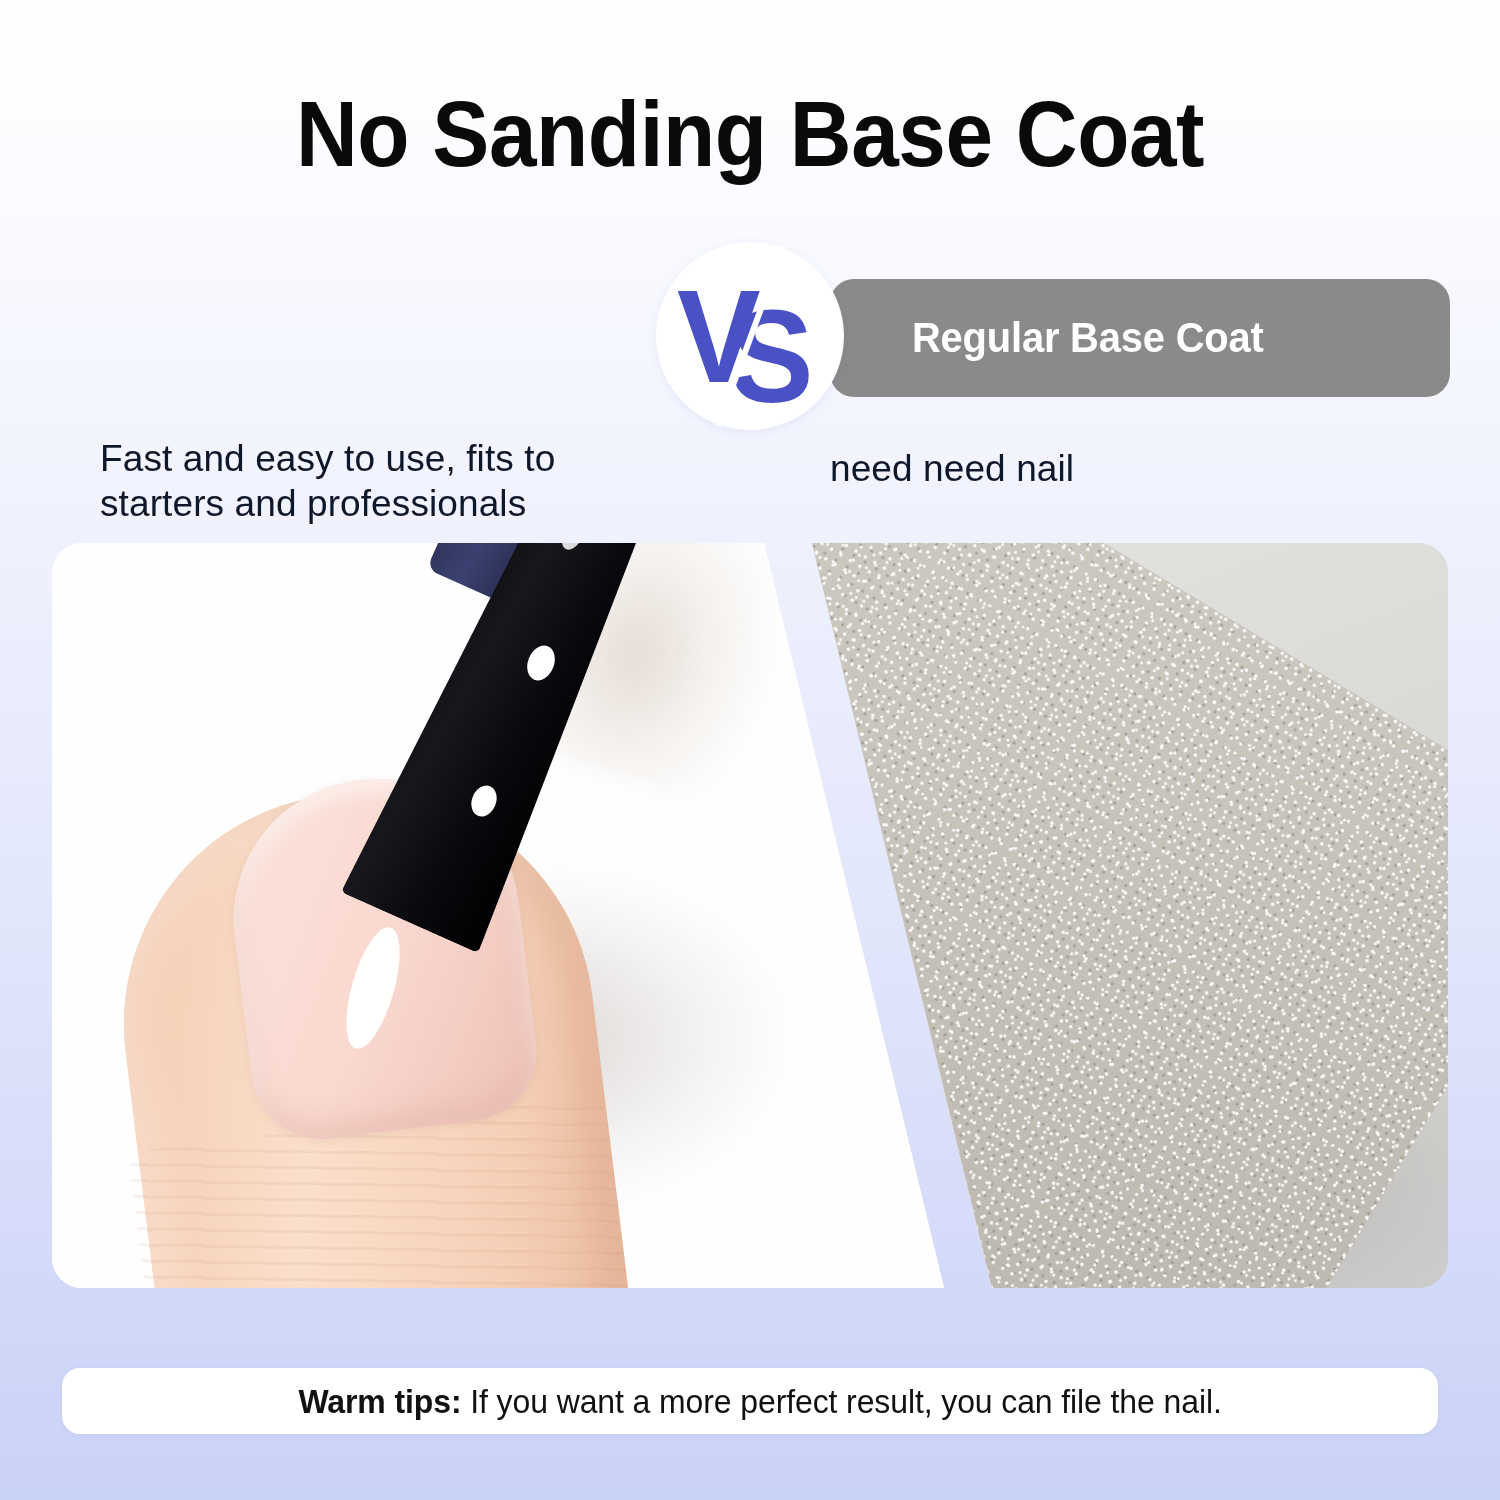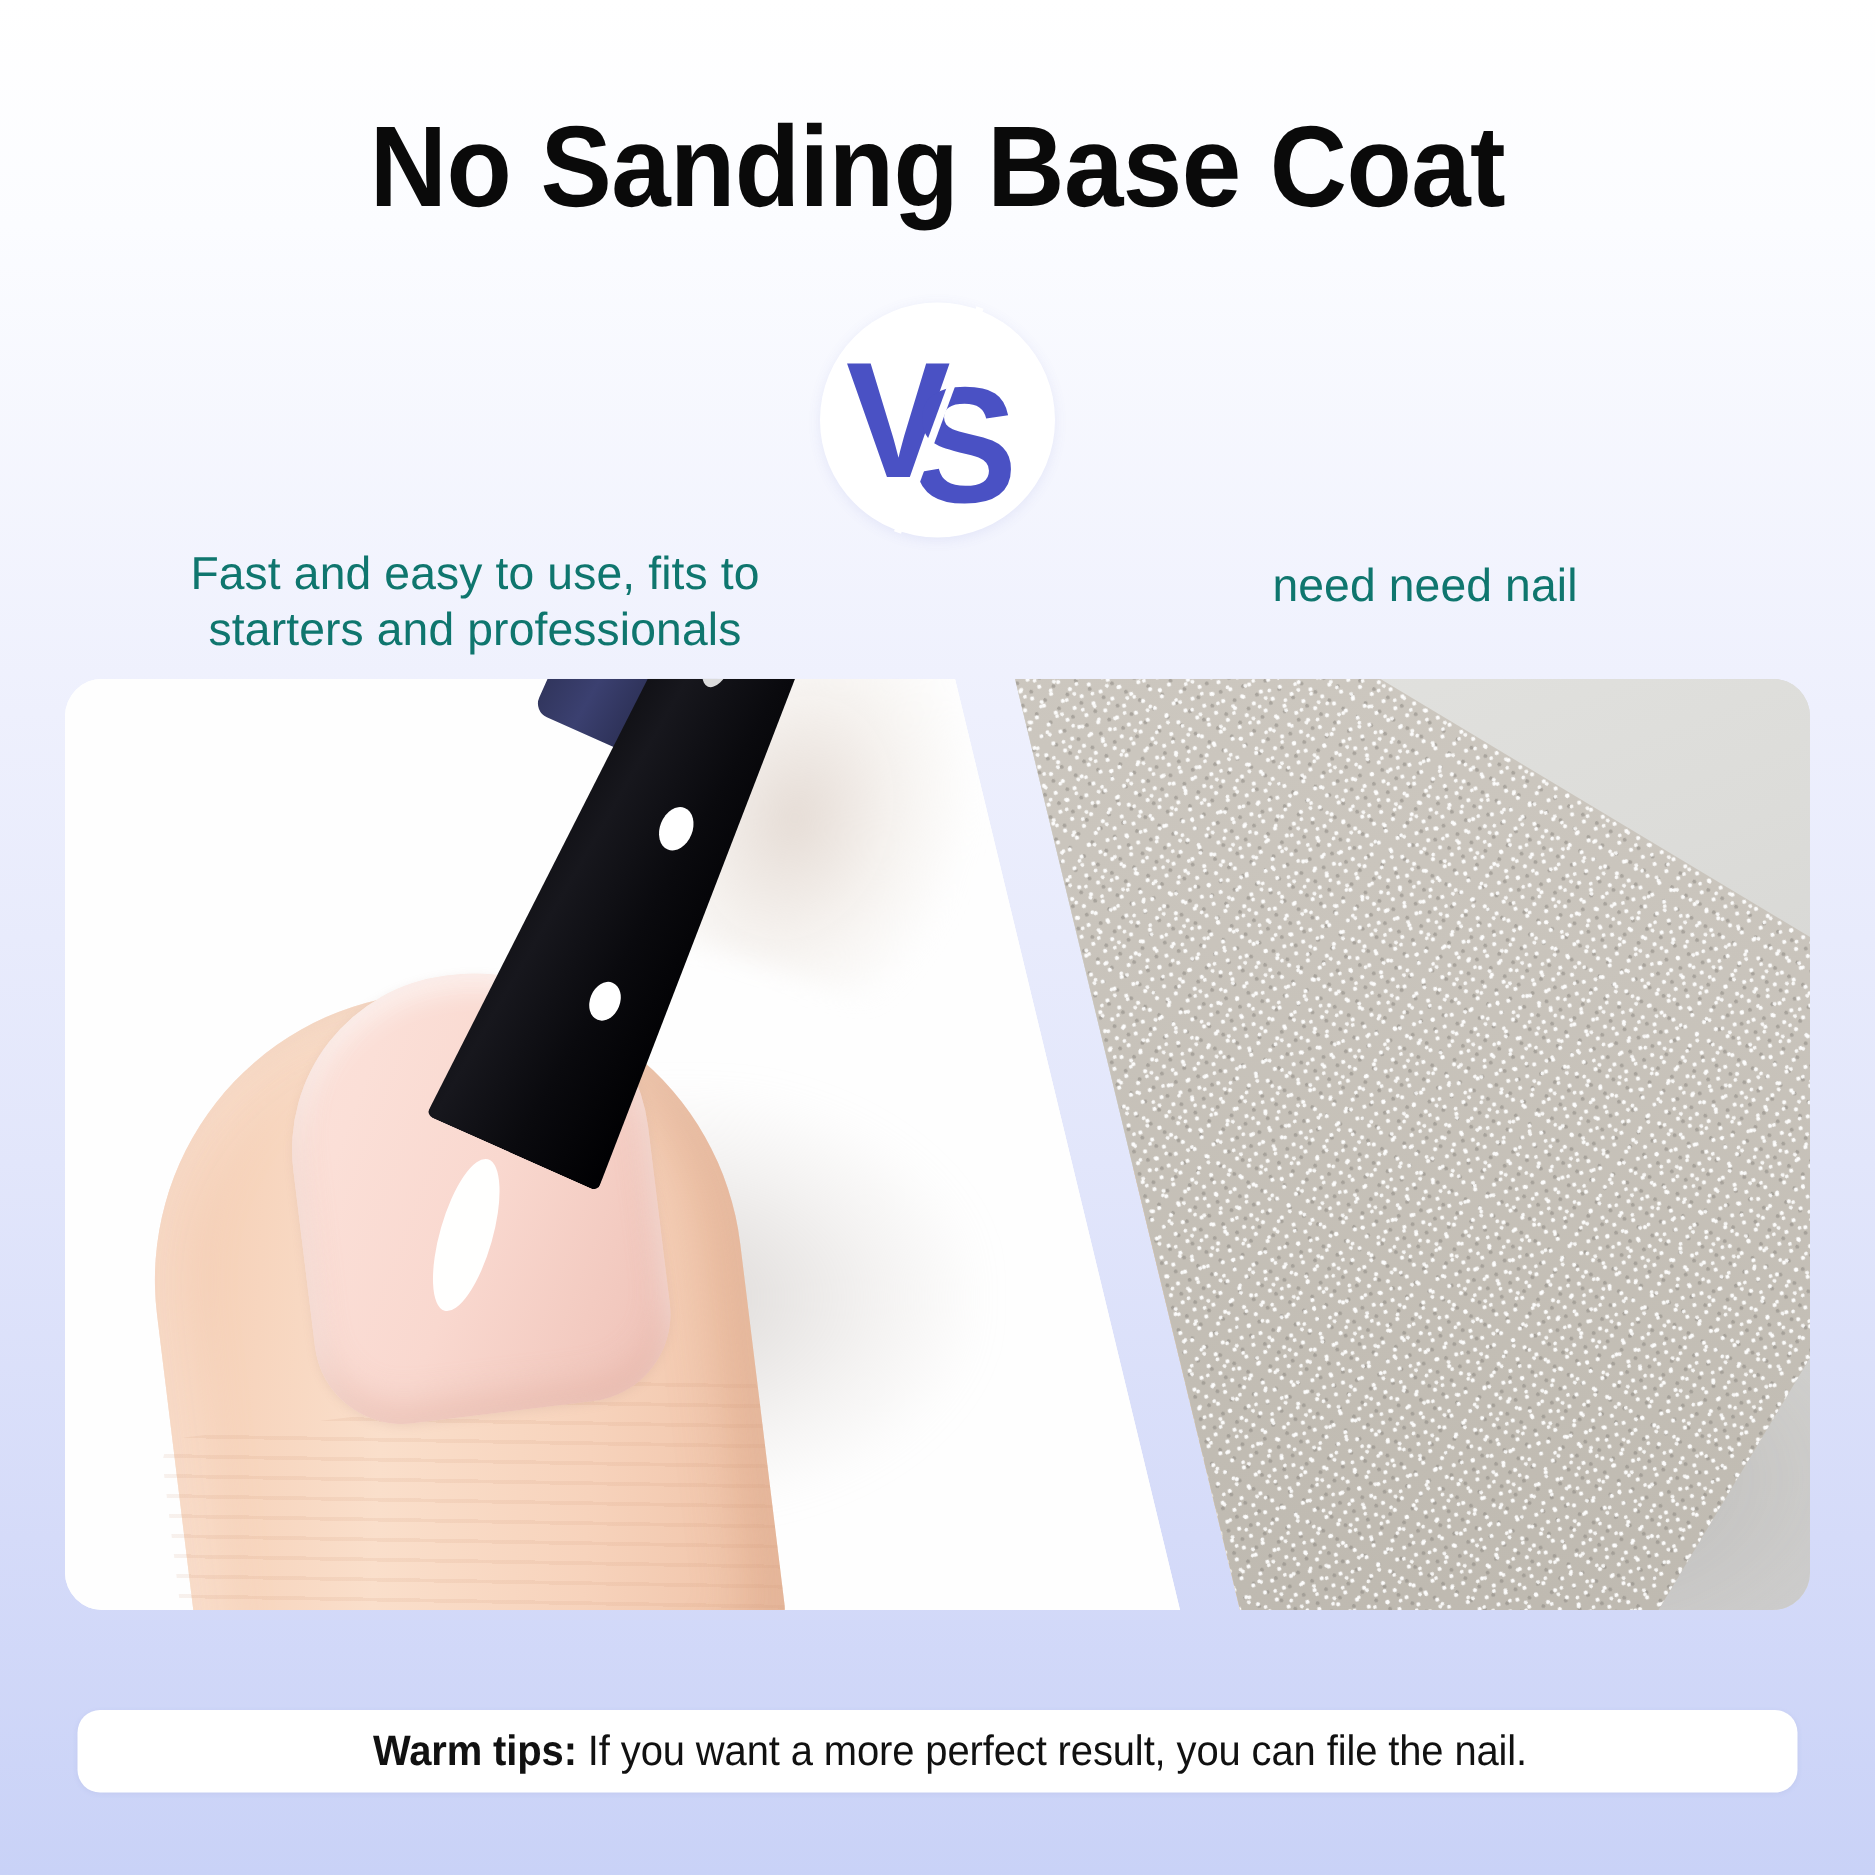--- a/index.html
+++ b/index.html
@@ -58,22 +58,22 @@
   
   .vs-badge{
     position:absolute; left:656px; top:242px; width:188px; height:188px;
     border-radius:50%; background:#ffffff; z-index:9;
     box-shadow:0 2px 10px rgba(90,95,199,.10);
   }
   .vs-badge svg{ position:absolute; inset:0; }
 
   
   .cap{
-    position:absolute; color:#0f766e; font-size:37px; line-height:1.22;
-    font-weight:300; text-align:center; letter-spacing:.1px;
+    position:absolute; color:#0f172a; font-size:37px; line-height:1.22;
+    font-weight:300; text-align:left; letter-spacing:.1px;
   }
   .cap-left{ left:100px; top:436px; width:560px; }
   .cap-right{ left:830px; top:446px; width:620px; }
 
   
   .panels{ position:absolute; left:0; top:543px; width:1500px; height:745px; }
 
   .panel{ position:absolute; top:0; height:745px; overflow:hidden; }
 
   
@@ -217,20 +217,23 @@
   .tips-bold{ font-weight:bold; }
 </style>
 </head>
 <body>
 
 <div class="title">No Sanding Base Coat</div>
 
 <div class="banner-row">
 
 
+  <div class="banner banner-gray">
+    <div class="banner-label">Regular Base Coat</div>
+  </div>
 
 </div>
 
 <div class="vs-badge">
   <svg width="188" height="188" viewBox="0 0 188 188" aria-hidden="true">
     <text x="22" y="140" font-family="Liberation Sans, sans-serif" font-size="132" font-weight="bold" fill="#4a51c4" transform="scale(0.95 1)">V</text>
     <text x="78" y="160" font-family="Liberation Sans, sans-serif" font-size="132" font-weight="bold" fill="#4a51c4" transform="scale(0.95 1)">S</text>
     <line x1="128" y1="4" x2="62" y2="184" stroke="#ffffff" stroke-width="6"></line>
   </svg>
 </div>

